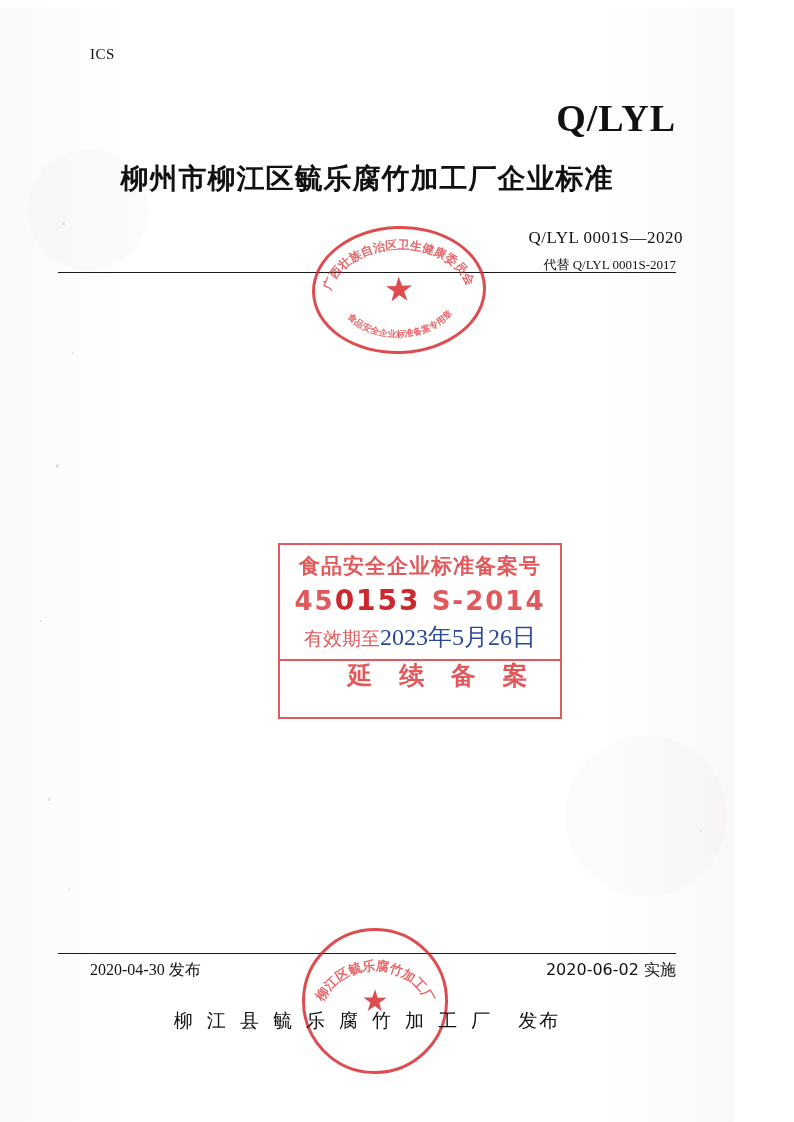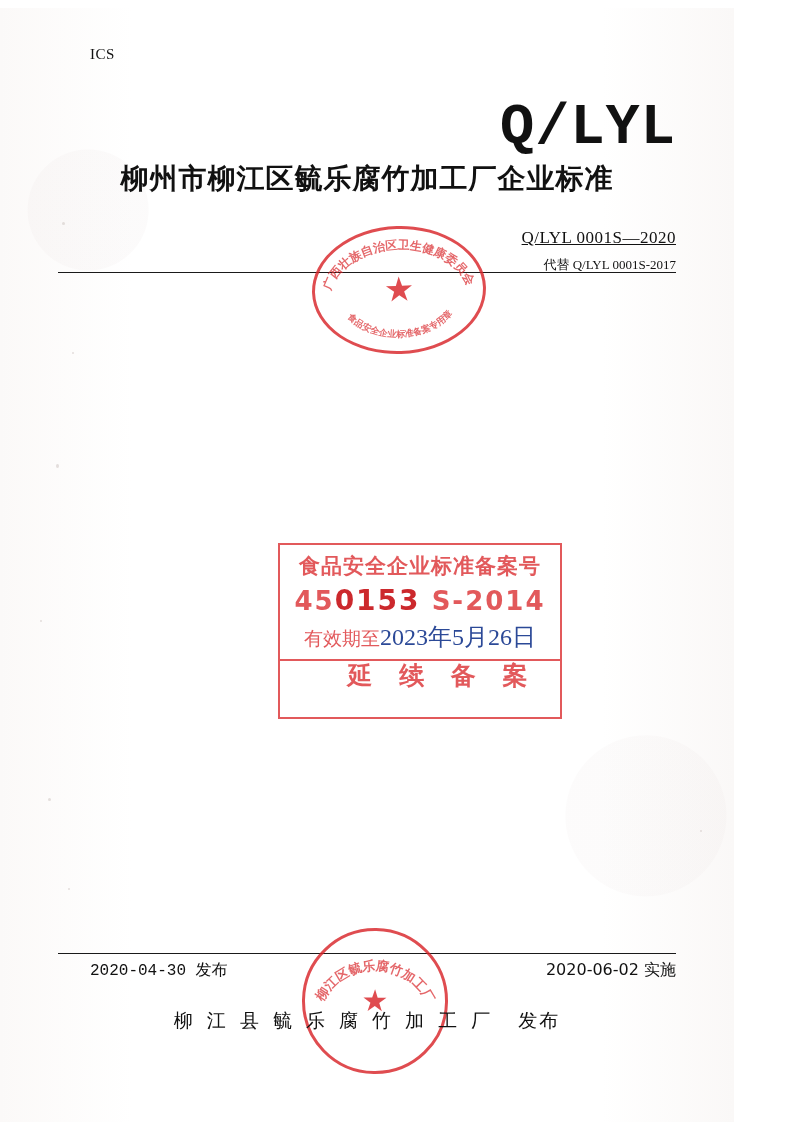--- a/index.html
+++ b/index.html
@@ -45,47 +45,46 @@
     top: 38px;
     font-size: 15px;
     font-family: "Liberation Serif", serif;
     letter-spacing: .5px;
   }
 
   .qlyl {
     position: absolute;
     right: 58px;
     top: 88px;
-    font-size: 57px;
-    font-weight: bold;
-    font-family: Liberation Mono, monospace;
+    font-size: 38px;
+    font-weight: bold;
+    font-family: Liberation Serif, serif;
     letter-spacing: 1px;
   }
 
   .org-line {
     position: absolute;
     left: 0;
     right: 0;
     top: 152px;
     text-align: center;
     font-size: 28px;
     font-weight: bold;
     font-family: "DejaVu Sans", sans-serif;
     letter-spacing: 1px;
   }
 
   .std-no {
     position: absolute;
-    right: 58px;
+    right: 51px;
     top: 220px;
     text-align: right;
     font-size: 17px;
     font-family: "Liberation Serif", serif;
     letter-spacing: .5px;
-    text-decoration: underline;
   }
   .std-replace {
     position: absolute;
     right: 58px;
     top: 248px;
     text-align: left;
     font-size: 13px;
     font-family: "Liberation Serif", serif;
   }
 
@@ -215,21 +214,21 @@
     top: 114px;
     border-top: 2px solid #e04b4e;
   }
 
   
   .issue-date {
     position: absolute;
     left: 90px;
     top: 952px;
     font-size: 16px;
-    font-family: Liberation Mono, monospace;
+    font-family: Liberation Serif, serif;
   }
   .effective-date {
     position: absolute;
     right: 58px;
     top: 952px;
     font-size: 16px;
     font-family: "DejaVu Sans", sans-serif;
   }
   .publisher {
     position: absolute;

